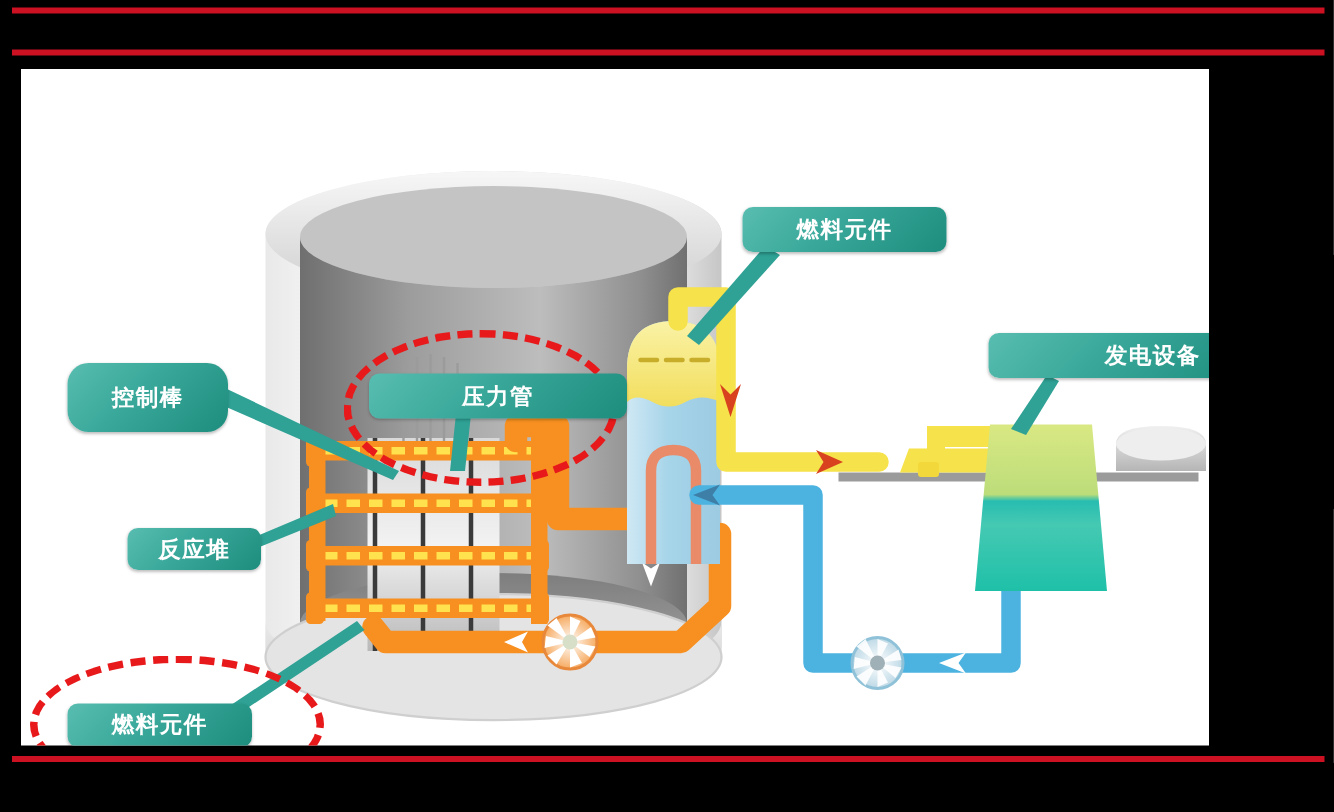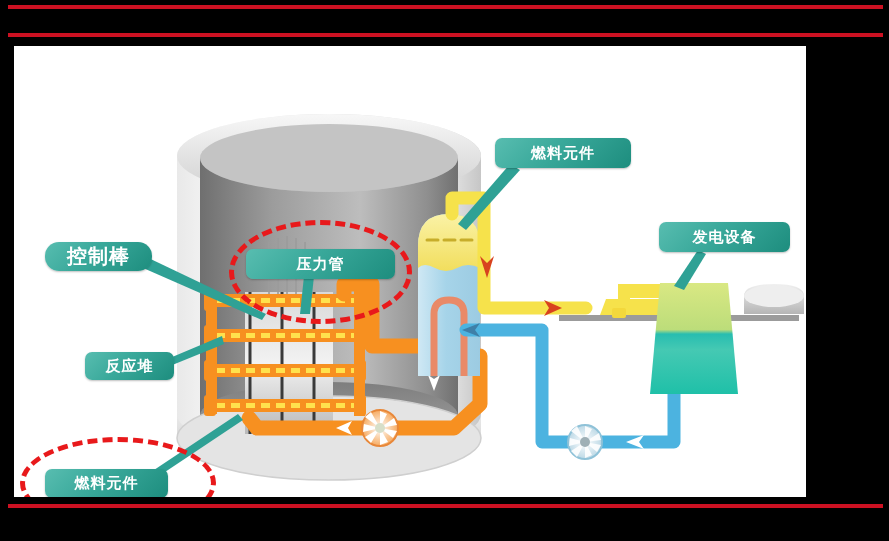--- a/index.html
+++ b/index.html
@@ -14,26 +14,26 @@
   #panel{position:absolute;left:14px;top:46px;width:792px;height:451px;background:#fff;overflow:hidden;}
 
   #diagram{position:absolute;left:0;top:0;width:792px;height:451px;}
 
   .lbl{position:absolute;border-radius:7px;
        background:linear-gradient(135deg,#58bdb0 0%,#3aa99b 42%,#1d8d7e 100%);
        color:#fff;font-weight:bold;letter-spacing:1px;
        display:flex;align-items:center;justify-content:center;
        box-shadow:0 1px 2px rgba(0,0,0,.25);
        font-family:"DejaVu Sans",sans-serif;}
-  #lbl-control-rod{left:31px;top:196px;width:107px;height:29px;font-size:20px;border-radius:14px;}
-  #lbl-pressure-tube{left:232px;top:203px;width:149px;height:30px;font-size:15px;}
+  #lbl-control-rod{left:31px;top:196px;width:107px;height:46px;font-size:15px;border-radius:14px;}
+  #lbl-pressure-tube{left:232px;top:203px;width:172px;height:30px;font-size:15px;}
   #lbl-reactor{left:71px;top:306px;width:89px;height:28px;font-size:15px;}
   #lbl-fuel-element{left:31px;top:423px;width:123px;height:29px;font-size:15px;}
   #lbl-steam-gen{left:481px;top:92px;width:136px;height:30px;font-size:15px;}
-  #lbl-generator{left:645px;top:176px;width:131px;height:30px;font-size:15px;}
+  #lbl-generator{left:645px;top:176px;width:131px;height:30px;font-size:15px;padding-left:44px;}
 
   .dash-ell{position:absolute;border:5px dashed #e8191b;border-radius:50%;}
   #ell-pressure{left:215px;top:174px;width:173px;height:94px;}
   #ell-fuel{left:6px;top:391px;width:186px;height:82px;}
 </style>
 </head>
 <body>
 
 <div id="root">
 

